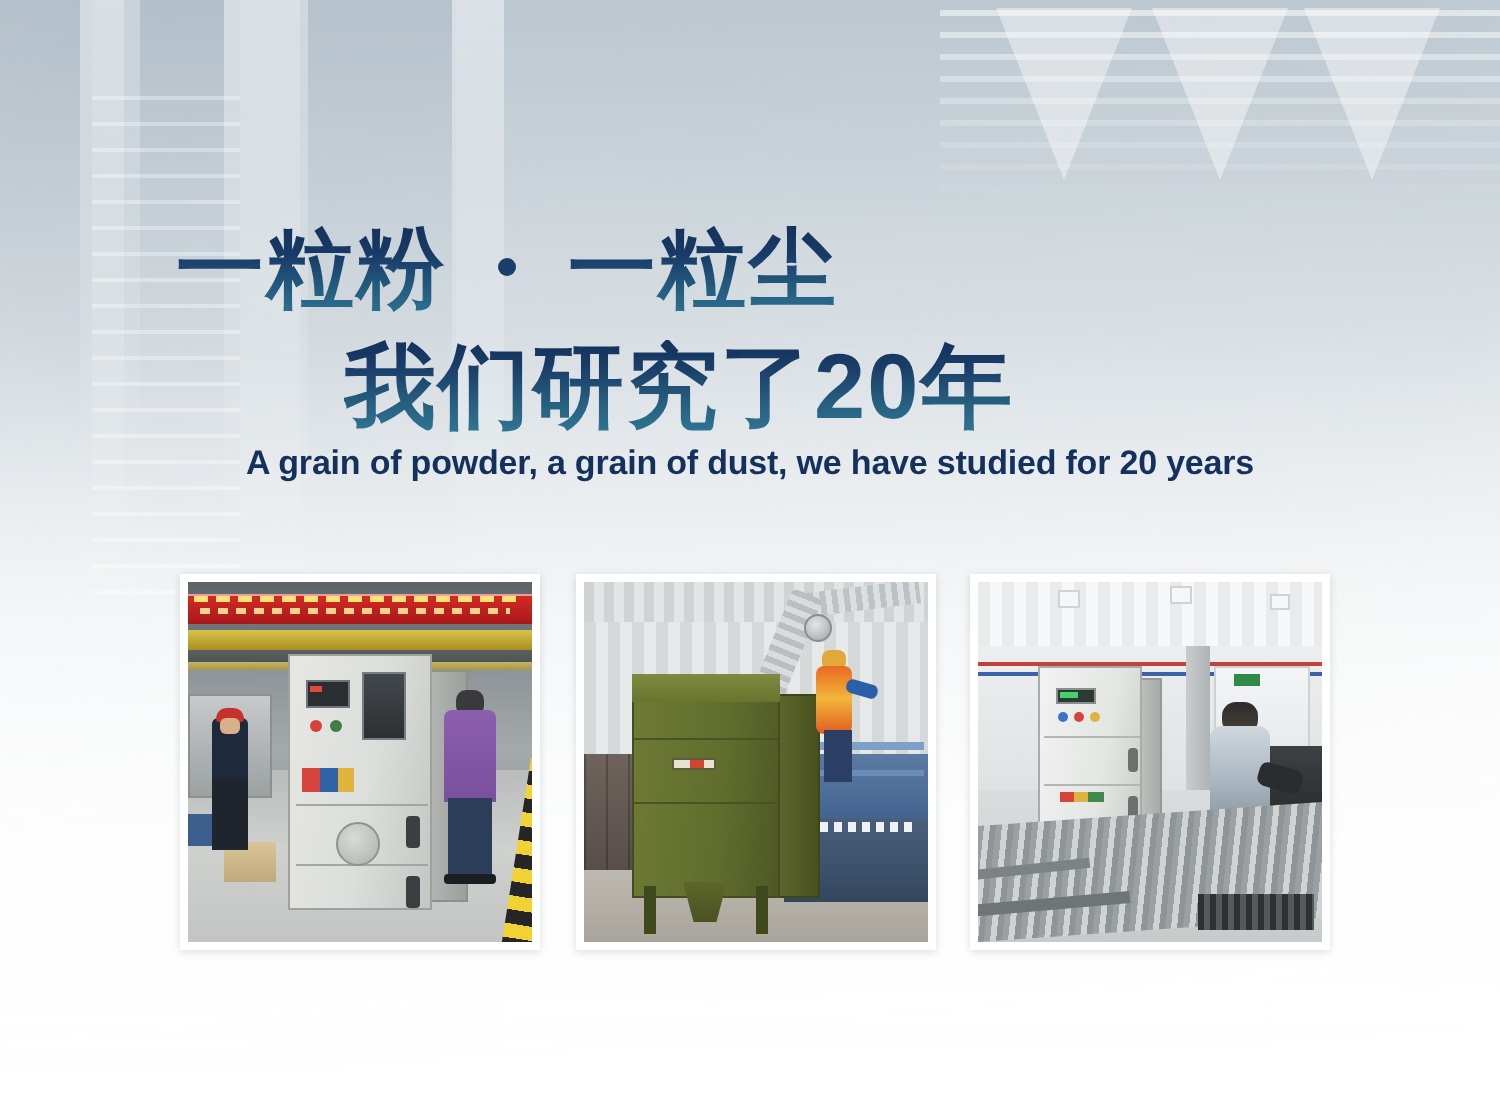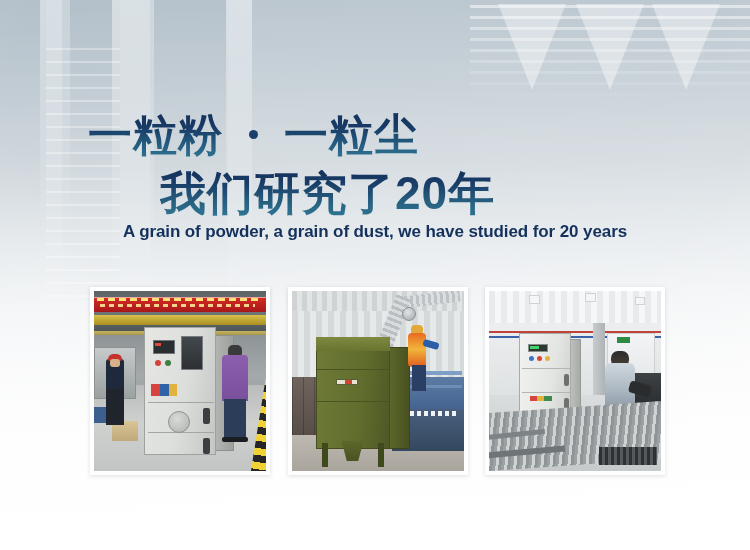--- a/index.html
+++ b/index.html
@@ -143,21 +143,21 @@
     display: inline-block;
     vertical-align: middle;
     margin: 0 26px 8px 26px;
     width: 9px; height: 9px;
     border-radius: 50%;
     background: #1b3f6b;
   }
 
   .title-line-2 {
     position: absolute;
-    left: 160px; top: 170px;
+    left: 172px; top: 170px;
     font-size: 46px;
     background-image: linear-gradient(180deg,
       #13315b 0%, #1a3e69 30%, #27607f 70%, #307493 100%);
   }
 
   .subtitle {
     position: absolute;
     left: 0; top: 222px;
     width: 750px;
     text-align: center;

